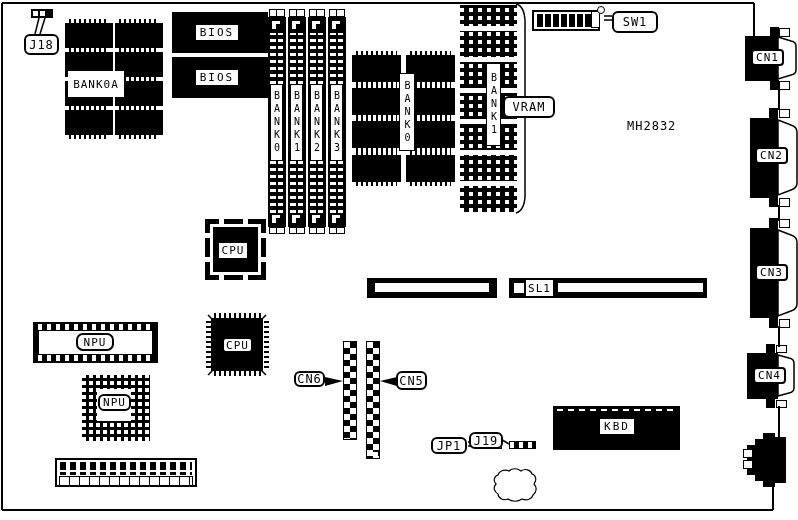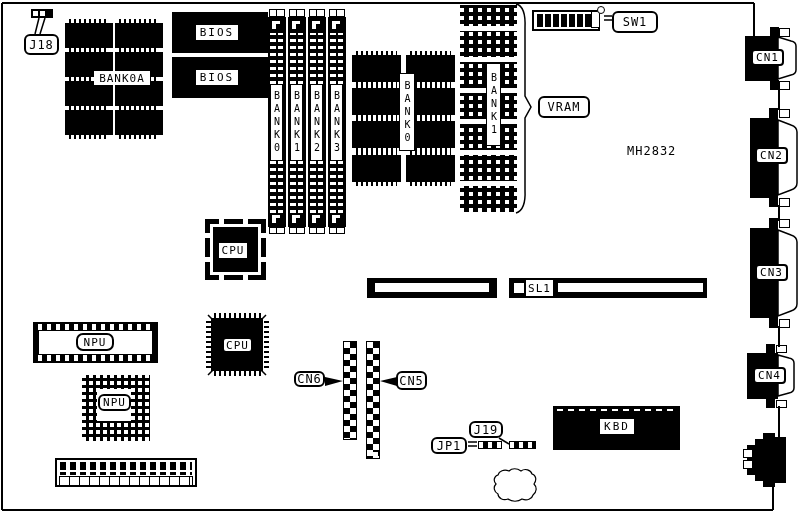--- a/index.html
+++ b/index.html
@@ -91,21 +91,21 @@
   <div class="callout" style="left:24px;top:34px;width:35px;height:21px">J18</div>
 
   <div class="dip-chip" style="left:65px;top:23px;width:48px;height:25px"></div>
   <div class="dip-chip" style="left:115px;top:23px;width:48px;height:25px"></div>
   <div class="dip-chip" style="left:65px;top:52px;width:48px;height:25px"></div>
   <div class="dip-chip" style="left:115px;top:52px;width:48px;height:25px"></div>
   <div class="dip-chip" style="left:65px;top:81px;width:48px;height:25px"></div>
   <div class="dip-chip" style="left:115px;top:81px;width:48px;height:25px"></div>
   <div class="dip-chip" style="left:65px;top:110px;width:48px;height:25px"></div>
   <div class="dip-chip" style="left:115px;top:110px;width:48px;height:25px"></div>
-  <div class="lbl ls1" style="left:94px;top:71px;width:56px;height:14px">BANK0A</div>
+  <div class="lbl ls1" style="left:68px;top:71px;width:56px;height:26px">BANK0A</div>
 
   <div class="blk" style="left:172px;top:12px;width:96px;height:41px"></div>
   <div class="lbl" style="left:196px;top:25px;width:42px;height:15px">BIOS</div>
   <div class="blk" style="left:172px;top:57px;width:96px;height:41px"></div>
   <div class="lbl" style="left:196px;top:70px;width:42px;height:15px">BIOS</div>
 
   <div class="abs" style="left:268px;top:9px;width:19px;height:225px">
     <div class="tabrow" style="left:1px;top:0;width:16px;height:8px"></div>
     <div class="blk" style="left:0;top:8px;width:18px;height:210px"></div>
     <div class="hook" style="left:3px;top:11px;width:10px;height:10px"></div>
@@ -151,29 +151,29 @@
   <div class="dip-chip" style="left:352px;top:88px;width:49px;height:27px"></div>
   <div class="dip-chip" style="left:406px;top:88px;width:49px;height:27px"></div>
   <div class="dip-chip" style="left:352px;top:121px;width:49px;height:27px"></div>
   <div class="dip-chip" style="left:406px;top:121px;width:49px;height:27px"></div>
   <div class="dip-chip" style="left:352px;top:155px;width:49px;height:27px"></div>
   <div class="dip-chip" style="left:406px;top:155px;width:49px;height:27px"></div>
   <div class="vlabel" style="left:399px;top:73px;width:16px;height:78px">BANK0</div>
 
   <div class="vram-pattern" style="left:460px;top:5px;width:57px;height:207px"></div>
   <div class="vlabel" style="left:486px;top:63px;width:15px;height:83px">BANK1</div>
-  <div class="callout" style="left:538px;top:96px;width:52px;height:22px">VRAM</div>
+  <div class="callout" style="left:503px;top:96px;width:52px;height:22px">VRAM</div>
 
   <div class="abs b1" style="left:532px;top:10px;width:68px;height:21px;border-width:2px;background:#fff"></div>
   <div class="sw-cells" style="left:537px;top:14px;width:54px;height:13px"></div>
   <div class="wht b1" style="left:591px;top:11px;width:9px;height:17px"></div>
   <div class="circle" style="left:597px;top:6px;width:8px;height:8px"></div>
   <div class="callout" style="left:612px;top:11px;width:46px;height:22px">SW1</div>
 
-  <div class="pn-text" style="left:627px;top:145px">MH2832</div>
+  <div class="pn-text" style="left:627px;top:120px">MH2832</div>
 
   <div class="abs" style="left:205px;top:219px;width:61px;height:61px">
     <div class="blk" style="left:0;top:0;width:61px;height:61px"></div>
     <div class="wht" style="left:5px;top:5px;width:51px;height:51px"></div>
     <div class="blk" style="left:8px;top:8px;width:45px;height:45px"></div>
     <div class="wht" style="left:14px;top:0;width:5px;height:6px"></div>
     <div class="wht" style="left:38px;top:0;width:5px;height:6px"></div>
     <div class="wht" style="left:14px;top:55px;width:5px;height:6px"></div>
     <div class="wht" style="left:38px;top:55px;width:5px;height:6px"></div>
     <div class="wht" style="left:0;top:14px;width:6px;height:5px"></div>
@@ -212,21 +212,21 @@
   </div>
 
   <div class="checker" style="left:343px;top:341px;width:14px;height:99px"></div>
   <div class="wht" style="left:350px;top:433px;width:5px;height:5px"></div>
   <div class="checker" style="left:366px;top:341px;width:14px;height:118px"></div>
   <div class="wht" style="left:373px;top:452px;width:5px;height:5px"></div>
   <div class="callout" style="left:294px;top:371px;width:31px;height:16px">CN6</div>
   <div class="callout" style="left:396px;top:371px;width:31px;height:19px">CN5</div>
 
   <div class="callout" style="left:431px;top:437px;width:36px;height:17px">JP1</div>
-  <div class="callout" style="left:469px;top:421px;width:34px;height:17px">J19</div>
+  <div class="callout" style="left:469px;top:432px;width:34px;height:17px">J19</div>
   <div class="jumper" style="left:478px;top:441px;width:24px;height:8px"></div>
   <div class="jumper" style="left:509px;top:441px;width:27px;height:8px"></div>
 
   <div class="blk" style="left:553px;top:406px;width:127px;height:44px"></div>
   <div class="kbd-dash" style="left:557px;top:409px;width:120px;height:2px"></div>
   <div class="lbl" style="left:600px;top:419px;width:34px;height:15px">KBD</div>
 
   <div class="blk" style="left:367px;top:278px;width:130px;height:20px"></div>
   <div class="wht" style="left:375px;top:283px;width:114px;height:9px"></div>
   <div class="blk" style="left:509px;top:278px;width:198px;height:20px"></div>

